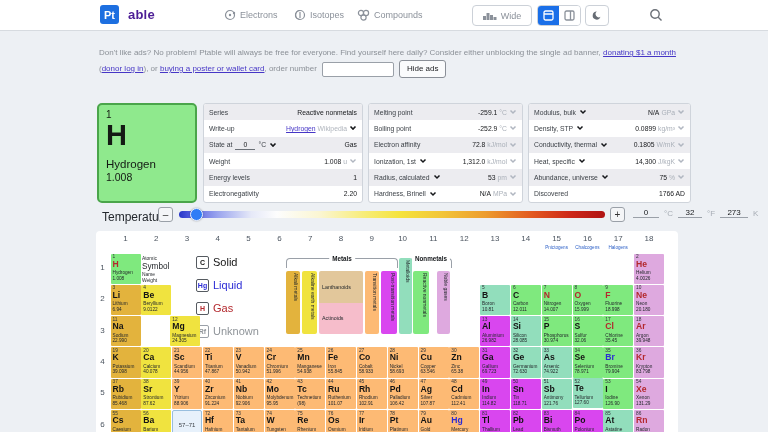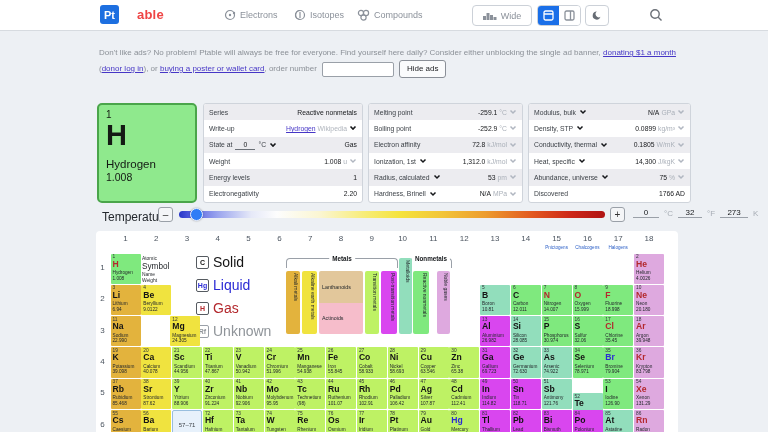--- a/index.html
+++ b/index.html
@@ -4,21 +4,21 @@
 <style>
   html,body{margin:0;padding:0;width:768px;height:432px;overflow:hidden;background:#edf0f4;
     font-family:"Liberation Sans","DejaVu Sans",sans-serif;-webkit-font-smoothing:antialiased;}
   .page{position:relative;width:688px;height:432px;}
 
   
   .nav{position:absolute;left:0;top:0;width:768px;height:30px;background:#fff;border-bottom:1px solid #d7dbe0;}
   .logo{position:absolute;left:100px;top:5px;display:flex;align-items:center;cursor:pointer;}
   .logo-box{width:19px;height:19px;background:#1d6fe0;color:#fff;border-radius:3px;font-size:11px;font-weight:bold;
     display:flex;align-items:center;justify-content:center;}
-  .logo-suffix{font-size:13px;font-weight:bold;color:#ef4444;margin-left:18px;letter-spacing:.2px;}
+  .logo-suffix{font-size:13px;font-weight:bold;color:#4c1d95;margin-left:9px;letter-spacing:.2px;}
   .tab{position:absolute;top:0;height:29px;display:flex;align-items:center;gap:4px;font-size:9px;color:#8b919a;cursor:pointer;}
   .tab.active{color:#1a6fe8;}
   .tab.active .underline{position:absolute;left:-8px;right:-8px;bottom:0;height:3px;background:#1a6fe8;border-radius:2px 2px 0 0;}
   .t-props{left:146px;} .t-elec{left:224px;} .t-iso{left:294px;} .t-comp{left:357px;}
   .icon-g{display:inline-flex;}
   .wide-btn{position:absolute;left:472px;top:5px;width:58px;height:19px;border:1px solid #ccd1d8;border-radius:4px;
     display:flex;align-items:center;justify-content:center;gap:4px;font-size:9px;color:#8b919a;background:#fff;cursor:pointer;}
   .seg{position:absolute;left:537px;top:5px;display:flex;border:1px solid #ccd1d8;border-radius:4px;overflow:hidden;}
   .seg-btn{width:21px;height:19px;display:flex;align-items:center;justify-content:center;background:#fff;cursor:pointer;}
   .seg-btn.active{background:#1a6fe8;}
@@ -74,37 +74,37 @@
   .group-num{position:absolute;font-size:8px;color:#4c5560;text-align:center;cursor:pointer;}
   .group-sub{position:absolute;font-size:4.6px;color:#2b5fc7;text-align:center;cursor:pointer;}
   .period-num{position:absolute;font-size:8px;color:#4c5560;width:11px;text-align:center;cursor:pointer;}
   .cell{position:absolute;width:30px;height:30.3px;box-sizing:border-box;padding:.5px 0 0 2px;border-radius:1px;
     overflow:hidden;cursor:pointer;}
   .cell span{display:block;}
   .e-num{font-size:4.8px;line-height:5.6px;color:#2e3338;}
   .e-sym{font-size:8.6px;line-height:9px;font-weight:bold;}
   .e-name{font-size:4.7px;line-height:5.4px;color:#23272b;margin-top:1.5px;}
   .e-wt{font-size:4.7px;line-height:5.2px;color:#23272b;}
-  .c-alk{background:#e3b33d;} .c-ae{background:#f0e33f;} .c-tm{background:#bef264;}
+  .c-alk{background:#e3b33d;} .c-ae{background:#f0e33f;} .c-tm{background:#fdba74;}
   .c-ptm{background:#d946ef;} .c-md{background:#92debc;} .c-rn{background:#7fe97e;} .c-ng{background:#dea9df;}
   .st-s{color:#141414;} .st-l{color:#2b2bd5;} .st-g{color:#b3282d;} .st-u{color:#8f9499;}
   .ph-cell{position:absolute;width:30px;height:30.3px;box-sizing:border-box;background:#e7f1fb;border:1px solid #98bede;
     border-radius:2px;display:flex;align-items:center;justify-content:center;font-size:6px;color:#3a3f45;cursor:pointer;}
 
   
   .cell-key{position:absolute;left:46px;top:25px;font-size:4.9px;line-height:6px;color:#23272b;}
   .cell-key .k-sym{font-size:8.2px;font-weight:normal;line-height:9.5px;}
 
   
   .skey{position:absolute;left:100px;top:24px;}
   .skey-item{display:flex;align-items:center;gap:4px;height:14px;margin-bottom:9px;cursor:pointer;}
   .skey-box{width:13px;height:13px;border:1px solid #555a60;border-radius:2px;display:flex;align-items:center;
     justify-content:center;font-size:7px;font-weight:bold;background:#fff;box-sizing:border-box;}
   .skey-box.st-u{border-color:#9aa0a8;}
-  .skey-label{font-size:14px;}
+  .skey-label{font-size:11px;}
 
   
   .bracket{position:absolute;top:27px;height:10px;border:1px solid #9aa0a8;border-bottom:none;border-radius:4px 4px 0 0;box-sizing:border-box;}
   .bk-metals{left:190px;width:112px;}
   .bk-nonmetals{left:314px;width:42px;}
   .bracket-label{position:absolute;top:-4.5px;left:50%;transform:translateX(-50%);background:#fff;padding:0 3px;
     font-size:6.3px;font-weight:bold;color:#14171a;white-space:nowrap;}
   .strip{position:absolute;top:40px;height:63px;writing-mode:vertical-rl;font-size:5px;line-height:6.8px;color:#23272b;
     padding:2px 1px;border-radius:2px;box-sizing:border-box;overflow:hidden;cursor:pointer;}
   .s-alk{left:190px;width:14px;} .s-ae{left:206px;width:15px;}
@@ -853,21 +853,21 @@
         <span class="e-sym st-s">Sn</span>
         <span class="e-name">Tin</span>
         <span class="e-wt">118.71</span>
       </div>
       <div class="cell c-md" style="left: 445.7px; top: 147.7px;">
         <span class="e-num">51</span>
         <span class="e-sym st-s">Sb</span>
         <span class="e-name">Antimony</span>
         <span class="e-wt">121.76</span>
       </div>
-      <div class="cell c-md" style="left: 476.5px; top: 162px;">
+      <div class="cell c-md" style="left: 476.5px; top: 147px;">
         <span class="e-num">52</span>
         <span class="e-sym st-s">Te</span>
         <span class="e-name">Tellurium</span>
         <span class="e-wt">127.60</span>
       </div>
       <div class="cell c-rn" style="left: 507.3px; top: 147.7px;">
         <span class="e-num">53</span>
         <span class="e-sym st-s">I</span>
         <span class="e-name">Iodine</span>
         <span class="e-wt">126.90</span>

